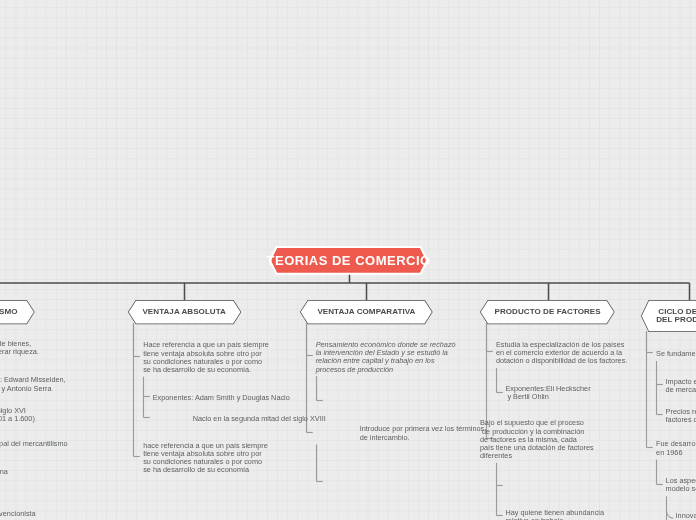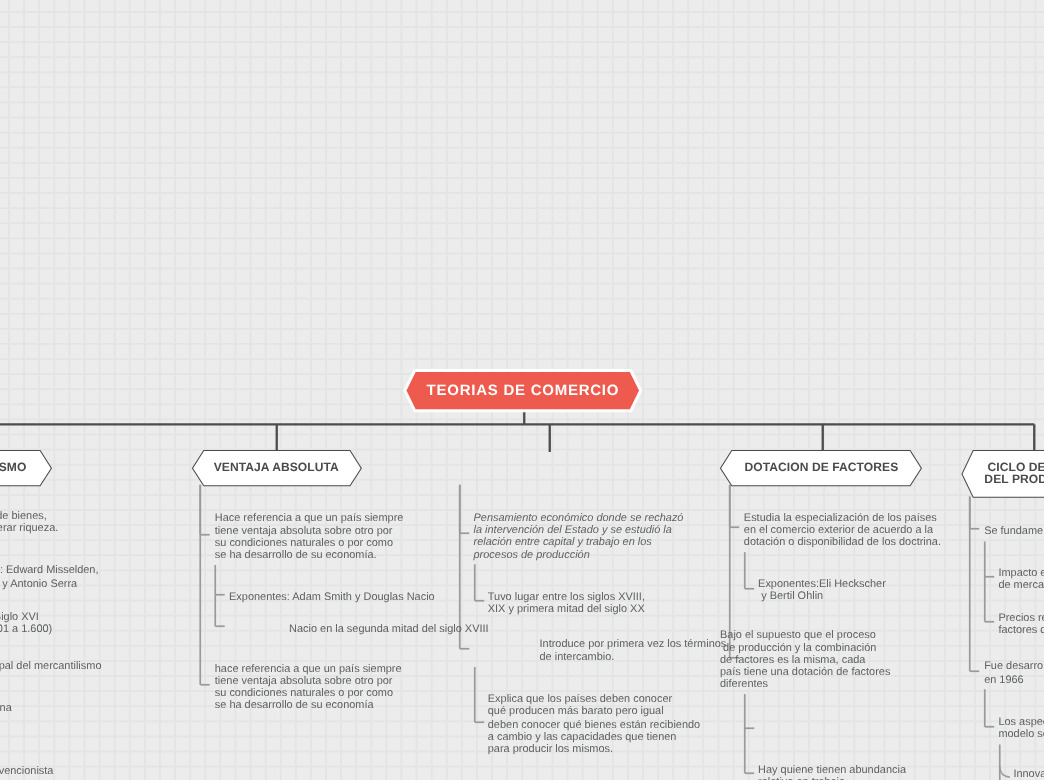--- a/index.html
+++ b/index.html
@@ -15,21 +15,21 @@
     background-size:10.07px 10.07px;
     background-position:5.4px 7.3px;}
   #wires{position:absolute;left:0;top:0;width:696px;height:520px;overflow:visible;}
   #nodes{position:absolute;left:0;top:0;width:696px;height:520px;}
 
   .hexnode{position:absolute;display:flex;align-items:center;justify-content:center;
     text-align:center;box-sizing:border-box;}
   .hexnode .hexlabel{position:relative;z-index:2;white-space:pre;
     transform:translateZ(0);}
 
-  .root-node .hexlabel{color:#ffffff;font-weight:bold;font-size:10px;letter-spacing:0.5px;
+  .root-node .hexlabel{color:#ffffff;font-weight:bold;font-size:13px;letter-spacing:0.5px;
     line-height:11px;}
   .branch-node .hexlabel{color:#4a4a4a;font-weight:bold;font-size:8.05px;letter-spacing:.05px;
     line-height:7.8px;}
 
   .itemtext{position:absolute;color:#5e6062;font-size:7.3px;line-height:8.25px;
     white-space:pre;letter-spacing:0px;transform:translateZ(0);}
 </style>
 </head>
 <body>
 
@@ -122,43 +122,43 @@
       <div class="itemtext" style="left: 143.2px; top: 341.3px;">Hace referencia a que un país siempre
 tiene ventaja absoluta sobre otro por
 su condiciones naturales o por como
 se ha desarrollo de su economía.</div>
       <div class="itemtext" style="left: 152.7px; top: 393.6px;">Exponentes: Adam Smith y Douglas Nacio</div>
       <div class="itemtext" style="left: 152.7px; top: 414.8px; margin-left: 40px;">Nacio en la segunda mitad del siglo XVIII</div>
       <div class="itemtext" style="left: 143.2px; top: 441.7px;">hace referencia a que un país siempre
 tiene ventaja absoluta sobre otro por
 su condiciones naturales o por como
 se ha desarrollo de su economía</div>
+      <div class="hexnode branch-node" style="left: 300.8px; top: 300.6px; width: 131.2px; height: 22.8px;">
+        <svg width="132.6" height="24.2" viewBox="0 0 132.6 24.2" style="position: absolute; left: -0.7px; top: -0.7px; overflow: visible;">
+          <path d="M 8 0.7 L 124.59999999999998 0.7 L 131.89999999999998 12.1 L 124.59999999999998 23.5 L 8 23.5 L 0.7 12.1 Z" fill="none" stroke="#4a4a4a" stroke-width="1.4" stroke-linejoin="miter"></path>
+          <path d="M 8 0.7 L 124.59999999999998 0.7 L 131.89999999999998 12.1 L 124.59999999999998 23.5 L 8 23.5 L 0.7 12.1 Z" fill="#ffffff"></path>
+        </svg>
+        <span class="hexlabel">VENTAJA COMPARATIVA</span>
+      </div>
       <div class="itemtext" style="left: 315.7px; top: 340.8px; font-style: italic;">Pensamiento económico donde se rechazó
 la intervención del Estado y se estudió la
 relación entre capital y trabajo en los
 procesos de producción</div>
-      <div class="itemtext" style="left: 325.2px; top: 393.9px;">Tuvo lugar entre los siglos XVIII,
-XIX y primera mitad del siglo XX</div>
       <div class="itemtext" style="left: 315.7px; top: 425.4px; margin-left: 44px;">Introduce por primera vez los términos
 de intercambio.</div>
-      <div class="itemtext" style="left: 325.2px; top: 462px;">Explica que los países deben conocer
-qué producen más barato pero igual
-deben conocer qué bienes están recibiendo
-a cambio y las capacidades que tienen
-para producir los mismos.</div>
       <div class="hexnode branch-node" style="left: 481px; top: 300.6px; width: 133.2px; height: 22.8px;">
         <svg width="134.6" height="24.2" viewBox="0 0 134.6 24.2" style="position: absolute; left: -0.7px; top: -0.7px; overflow: visible;">
           <path d="M 8 0.7 L 126.59999999999998 0.7 L 133.89999999999998 12.1 L 126.59999999999998 23.5 L 8 23.5 L 0.7 12.1 Z" fill="none" stroke="#4a4a4a" stroke-width="1.4" stroke-linejoin="miter"></path>
           <path d="M 8 0.7 L 126.59999999999998 0.7 L 133.89999999999998 12.1 L 126.59999999999998 23.5 L 8 23.5 L 0.7 12.1 Z" fill="#ffffff"></path>
         </svg>
-        <span class="hexlabel">DOTACION DE FACTORES</span>
+        <span class="hexlabel">PRODUCTO DE FACTORES</span>
       </div>
       <div class="itemtext" style="left: 495.9px; top: 340.8px;">Estudia la especialización de los países
 en el comercio exterior de acuerdo a la
-dotación o disponibilidad de los doctrina.</div>
+dotación o disponibilidad de los factores.</div>
       <div class="itemtext" style="left: 505.4px; top: 385.2px;">Exponentes:Eli Heckscher
  y Bertil Ohlin</div>
       <div class="itemtext" style="left: 480px; top: 419.3px;">Bajo el supuesto que el proceso
  de producción y la combinación
 de factores es la misma, cada
 país tiene una dotación de factores
 diferentes</div>
       <div class="itemtext" style="left: 505.4px; top: 508.5px;">Hay quiene tienen abundancia
 relativa en trabajo</div>
       <div class="hexnode branch-node" style="left: 641.2px; top: 300.7px; width: 94.8px; height: 30.5px;">

